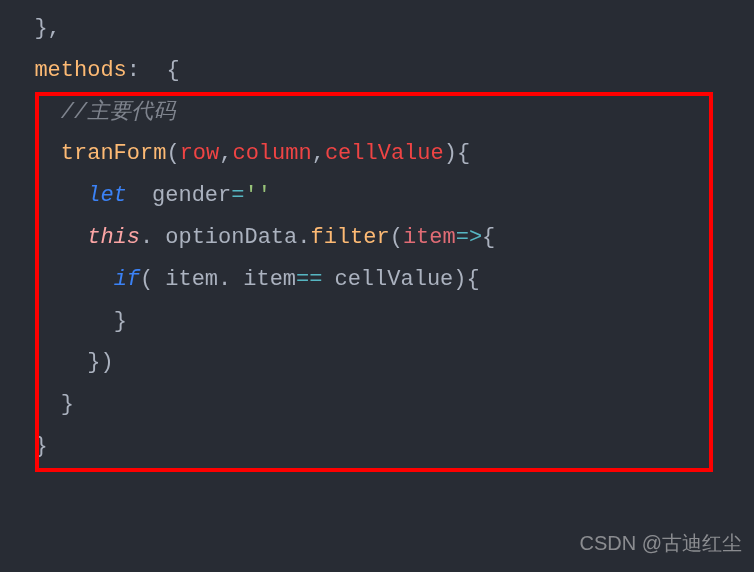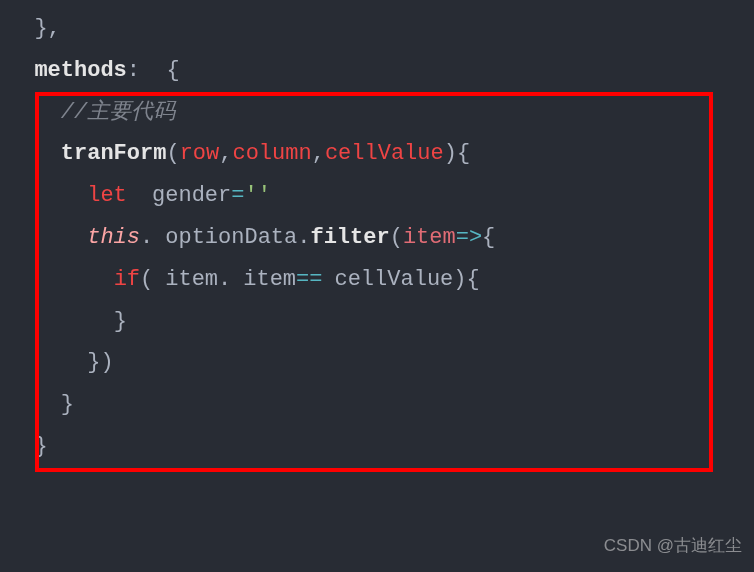--- a/index.html
+++ b/index.html
@@ -32,26 +32,26 @@
       top: 92px;
       width: 678px;
       height: 380px;
       pointer-events: none;
     }
     .watermark {
       position: absolute;
       bottom: 10px;
       right: 12px;
       color: rgba(220, 220, 220, 0.55);
-      font-size: 17px;
+      font-size: 20px;
       font-family: sans-serif;
     }
     .t-plain { color: #abb2bf; margin-left: 12px; }
-    .t-method { color: #e5e5e5; font-weight: bold; }
-    .t-keyword2 { color: #ef4444; }
+    .t-method { color: #fdba74; }
+    .t-keyword2 { color: #3b82f6; font-style: italic; }
     .t-this { color: #fca5a5; font-style: italic; }
     .t-prop { color: #e06c75; }
     .t-op { color: #56b6c2; }
     .t-punct { color: #abb2bf; }
     .t-string { color: #98c379; }
     .t-comment { color: #7f848e; font-style: italic; }
     .t-param { color: #ef4444; }
     .t-colon { color: #abb2bf; }
   </style>
 </head>

